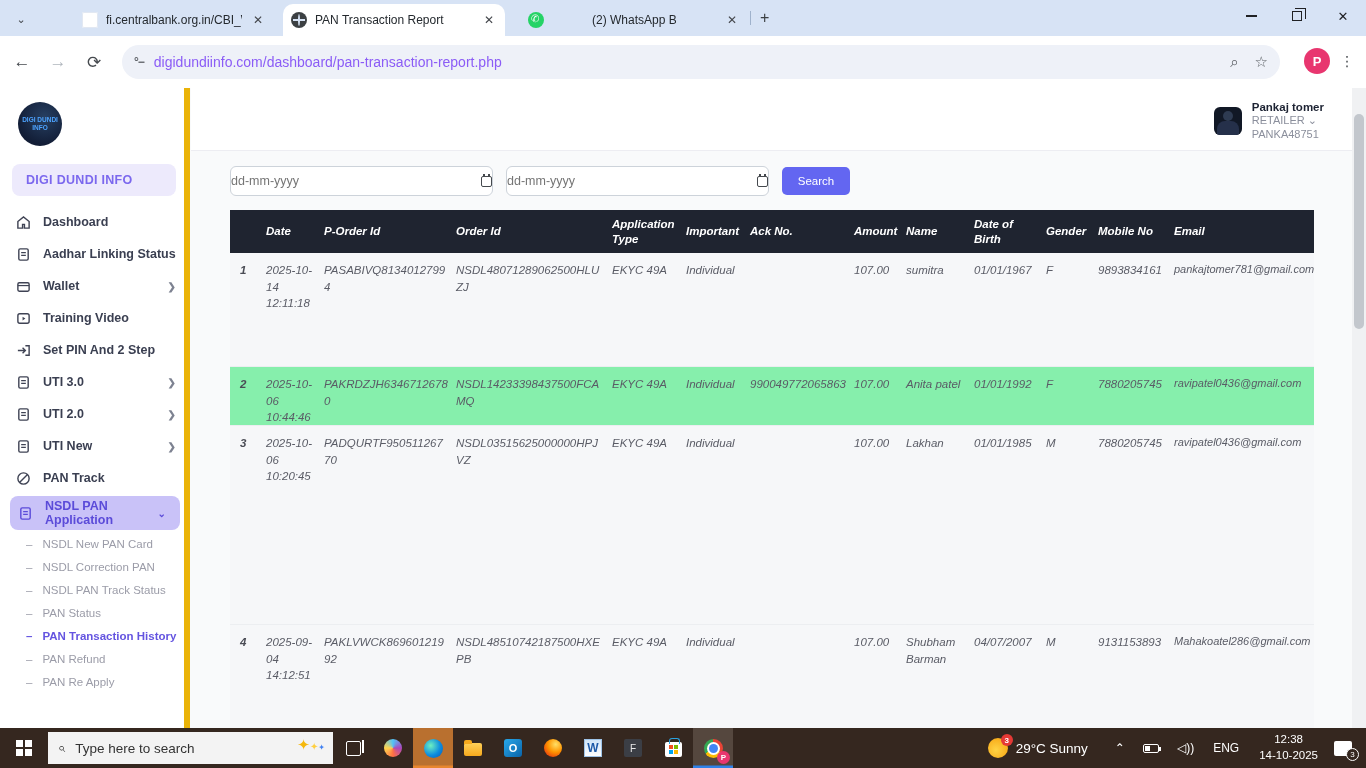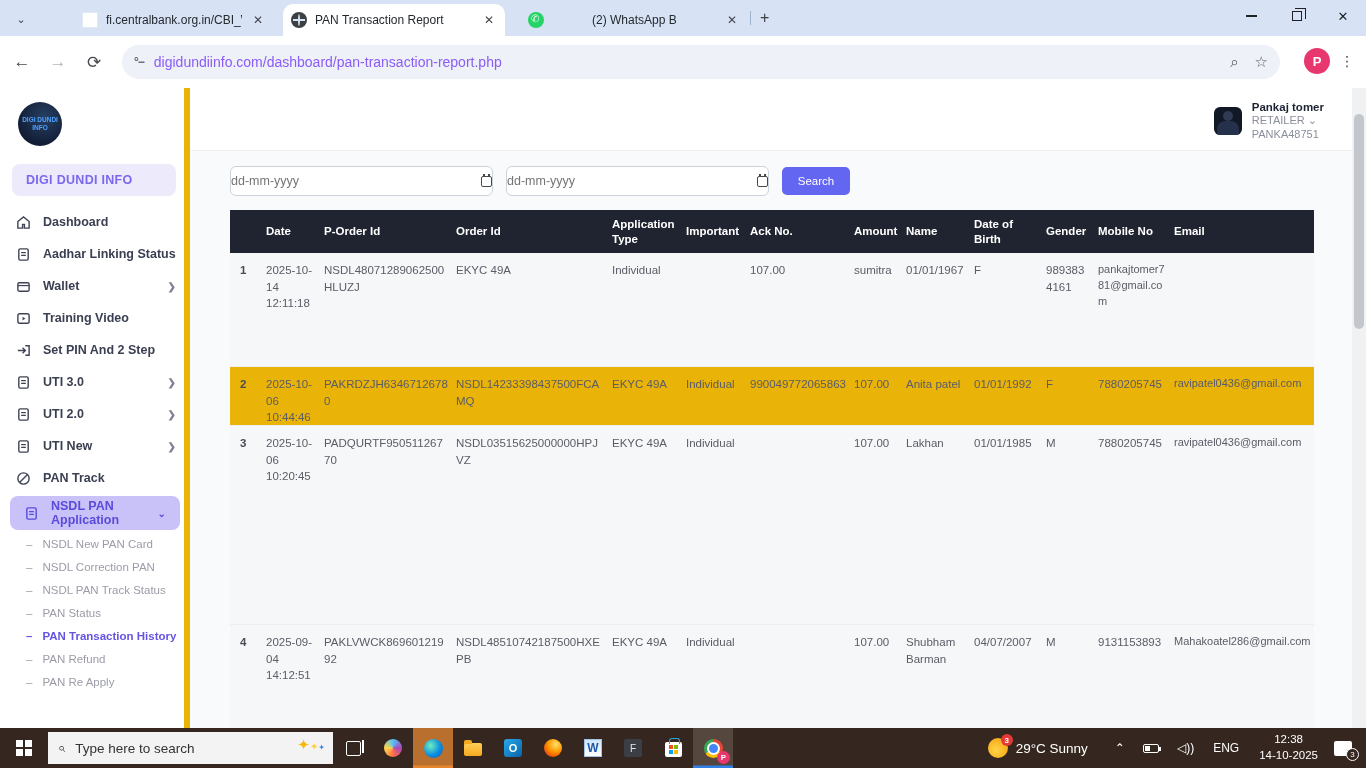--- a/index.html
+++ b/index.html
@@ -42,21 +42,21 @@
   .vscroll { position:absolute; top:88px; right:0; width:14px; height:640px; background:#f0f1f3; }
   .vscroll .thumb { position:absolute; top:26px; left:2px; width:10px; height:215px; background:#c3c7cd; border-radius:5px; }
 
   .sidebar { position:absolute; left:0; top:0; width:190px; height:640px; background:#fff; border-right:6px solid #eab308; }
   .logo-circle { position:absolute; left:18px; top:14px; width:44px; height:44px; border-radius:50%; background:radial-gradient(circle at 60% 35%, #274062 0%, #121d36 70%); color:#4da3ff; font-size:6.5px; font-weight:bold; display:flex; align-items:center; justify-content:center; text-align:center; line-height:1.2; }
   .brand-pill { position:absolute; left:12px; top:76px; width:164px; height:32px; background:#edeafc; border-radius:8px; display:flex; align-items:center; padding-left:14px; color:#7b68ee; font-weight:bold; font-size:12.5px; letter-spacing:.3px; }
   .nav { position:absolute; left:0; top:118px; width:190px; }
   .nav-item { height:32px; display:flex; align-items:center; padding:0 14px 0 16px; color:#3a3f51; font-size:12.5px; font-weight:bold; position:relative; }
   .nav-item .nic { width:15px; height:15px; margin-right:12px; flex:0 0 auto; color:#3f4354; }
   .nav-item .chev { margin-left:auto; color:#7d8291; font-size:10px; }
-  .nav-item.active-pill { background:#c9c2f8; border-radius:8px; margin:2px 10px; padding-left:6px; color:#5b4bd9; height:34px; }
+  .nav-item.active-pill { background:#c9c2f8; border-radius:8px; margin:2px 10px; padding-left:0; color:#5b4bd9; height:34px; }
   .nav-item.active-pill .nic { color:#5b4bd9; margin-left:8px; }
   .nav-item.active-pill .chev { color:#5b4bd9; }
   .sub-item { height:23px; display:flex; align-items:center; padding-left:26px; font-size:11.5px; color:#9b9ca8; }
   .sub-item .dash { margin-right:10px; }
   .sub-item.active { color:#6454e0; font-weight:bold; }
   svg.ic { display:block; }
 
   .main-header { position:absolute; left:191px; top:0; width:1161px; height:62px; background:#fff; box-shadow:0 1px 0 #ededf2; }
   .userbox { position:absolute; right:28px; top:12px; display:flex; align-items:center; }
   .user-avatar { width:28px; height:28px; border-radius:6px; background:#111826; position:relative; overflow:hidden; margin-right:10px; }
@@ -67,21 +67,21 @@
   .user-role, .user-id { font-size:11px; color:#8b8f9c; }
 
   .content { position:absolute; left:191px; top:62px; width:1161px; height:578px; }
   .filter-row { position:absolute; left:39px; top:16px; display:flex; }
   .date-input { width:263px; height:30px; background:#fff; border:1px solid #cdd3da; border-radius:6px; display:flex; align-items:center; padding:0 0; margin-right:13px; position:relative; }
   .date-input input { border:none; outline:none; background:transparent; font-size:12.5px; color:#3d424d; width:100%; font-family:"Liberation Sans",sans-serif; }
   .cal-ic { width:11px; height:11px; border:1.5px solid #45494e; border-radius:2px; position:relative; flex:0 0 auto; }
   .cal-ic:before { content:""; position:absolute; top:-3px; left:1px; width:2px; height:3px; background:#45494e; box-shadow:5px 0 0 #45494e; }
   .search-btn { width:68px; height:28px; margin-top:1px; background:#6366f1; color:#fff; border:none; border-radius:5px; font-size:11.5px; font-family:"Liberation Sans",sans-serif; }
 
-  .table { position:absolute; left:39px; top:60px; width:1084px; background:#eab308; font-size:11.5px; }
+  .table { position:absolute; left:39px; top:60px; width:1084px; background:#86efac; font-size:11.5px;font-style:italic; }
   .t-head, .t-row { display:grid; grid-template-columns:34px 58px 132px 156px 74px 64px 104px 52px 68px 72px 52px 76px 1fr; }
   .t-head { background:#1f2430; color:#fff; font-weight:bold; min-height:43px; align-items:center; }
   .t-head > div { padding:4px 6px 4px 2px; line-height:1.3; }
   .t-head > div:first-child { padding-left:10px; }
   .t-row { color:#5a5c66; border-bottom:1px solid #eceef1; align-items:start; }
   .t-row > div { padding:9px 6px 4px 2px; line-height:1.45; overflow-wrap:break-word; }
   .t-row > div:first-child { padding-left:10px; font-weight:bold; color:#4a4c55; }
   .t-row.odd { background:#f6f7f9; }
   .t-row.r1 { height:114px; } .t-row.r2 { height:59px; } .t-row.r3 { height:199px; } .t-row.r4 { height:105px; border-bottom:none; }
   .cell-email { font-size:11px; }
@@ -351,20 +351,21 @@
         <div>Name</div>
         <div>Date of Birth</div>
         <div>Gender</div>
         <div>Mobile No</div>
         <div>Email</div>
       </div>
 
       <div class="t-row odd r1">
         <div>1</div>
         <div><span>2025-10-14</span> <span>12:11:18</span></div>
+        <div>PASABIVQ81340127994</div>
         <div>NSDL48071289062500HLUZJ</div>
         <div>EKYC 49A</div>
         <div>Individual</div>
         <div></div>
         <div>107.00</div>
         <div>sumitra</div>
         <div>01/01/1967</div>
         <div>F</div>
         <div>9893834161</div>
         <div class="cell-email">pankajtomer781@gmail.com</div>

